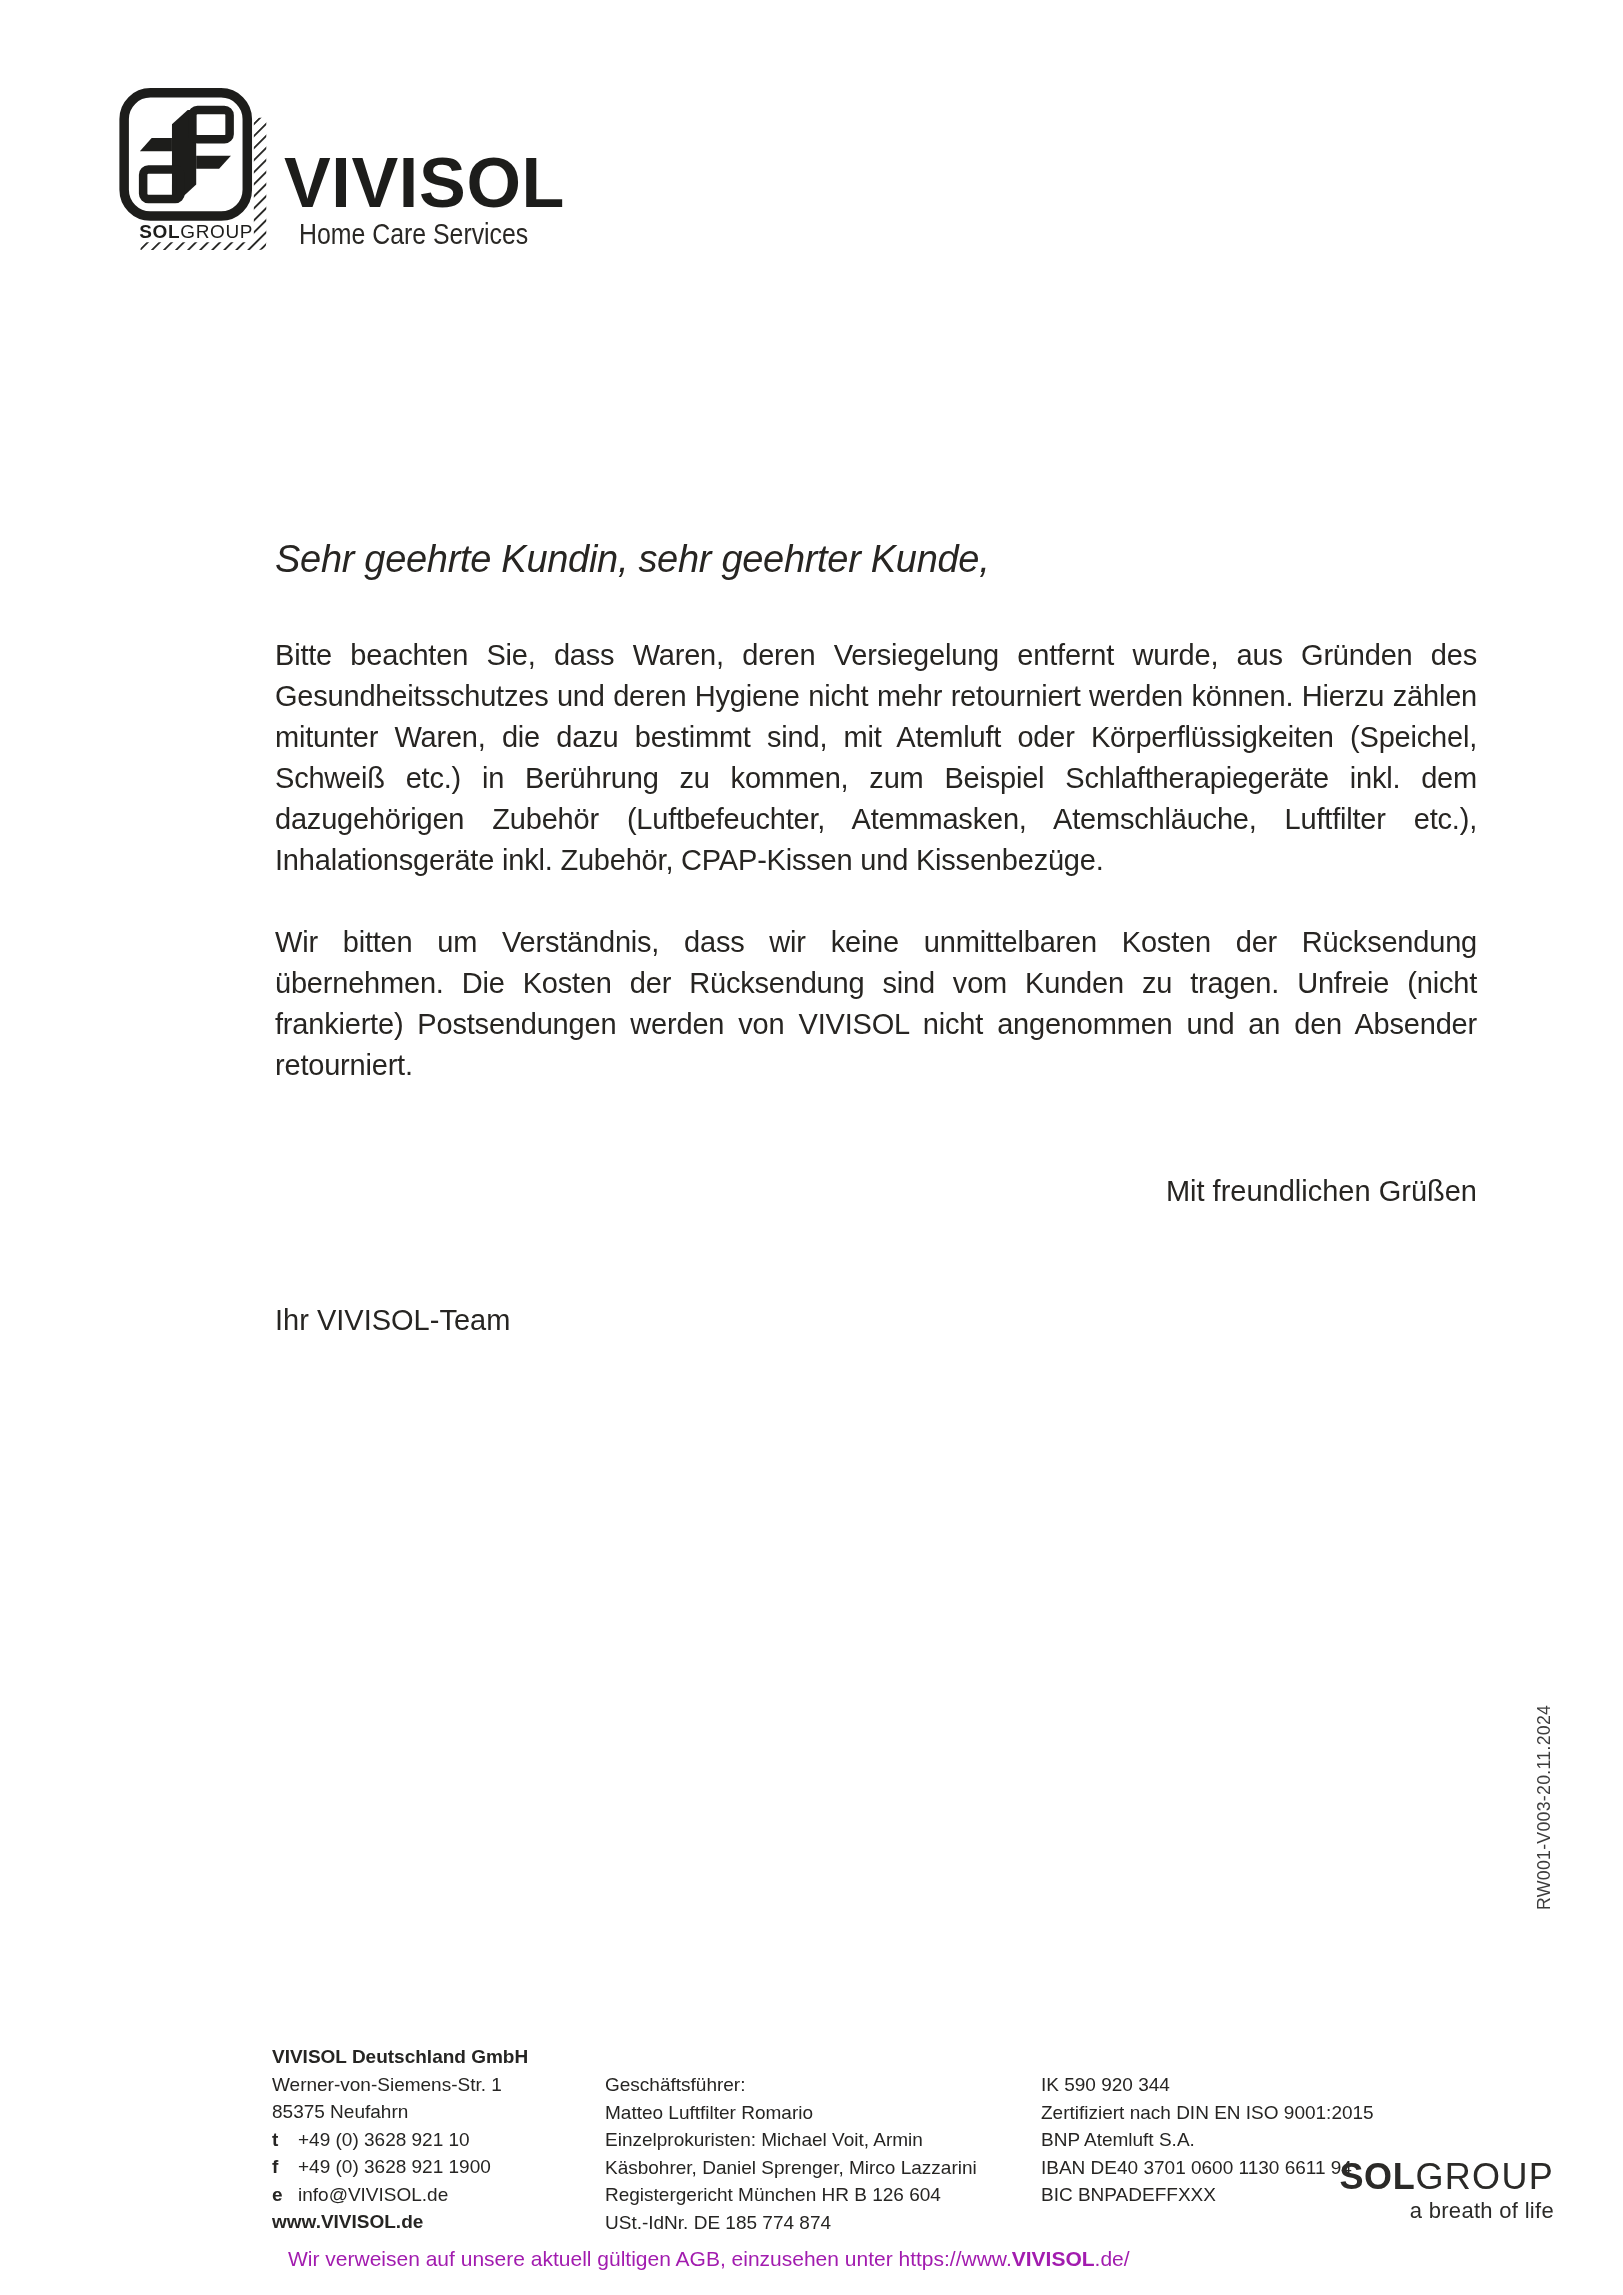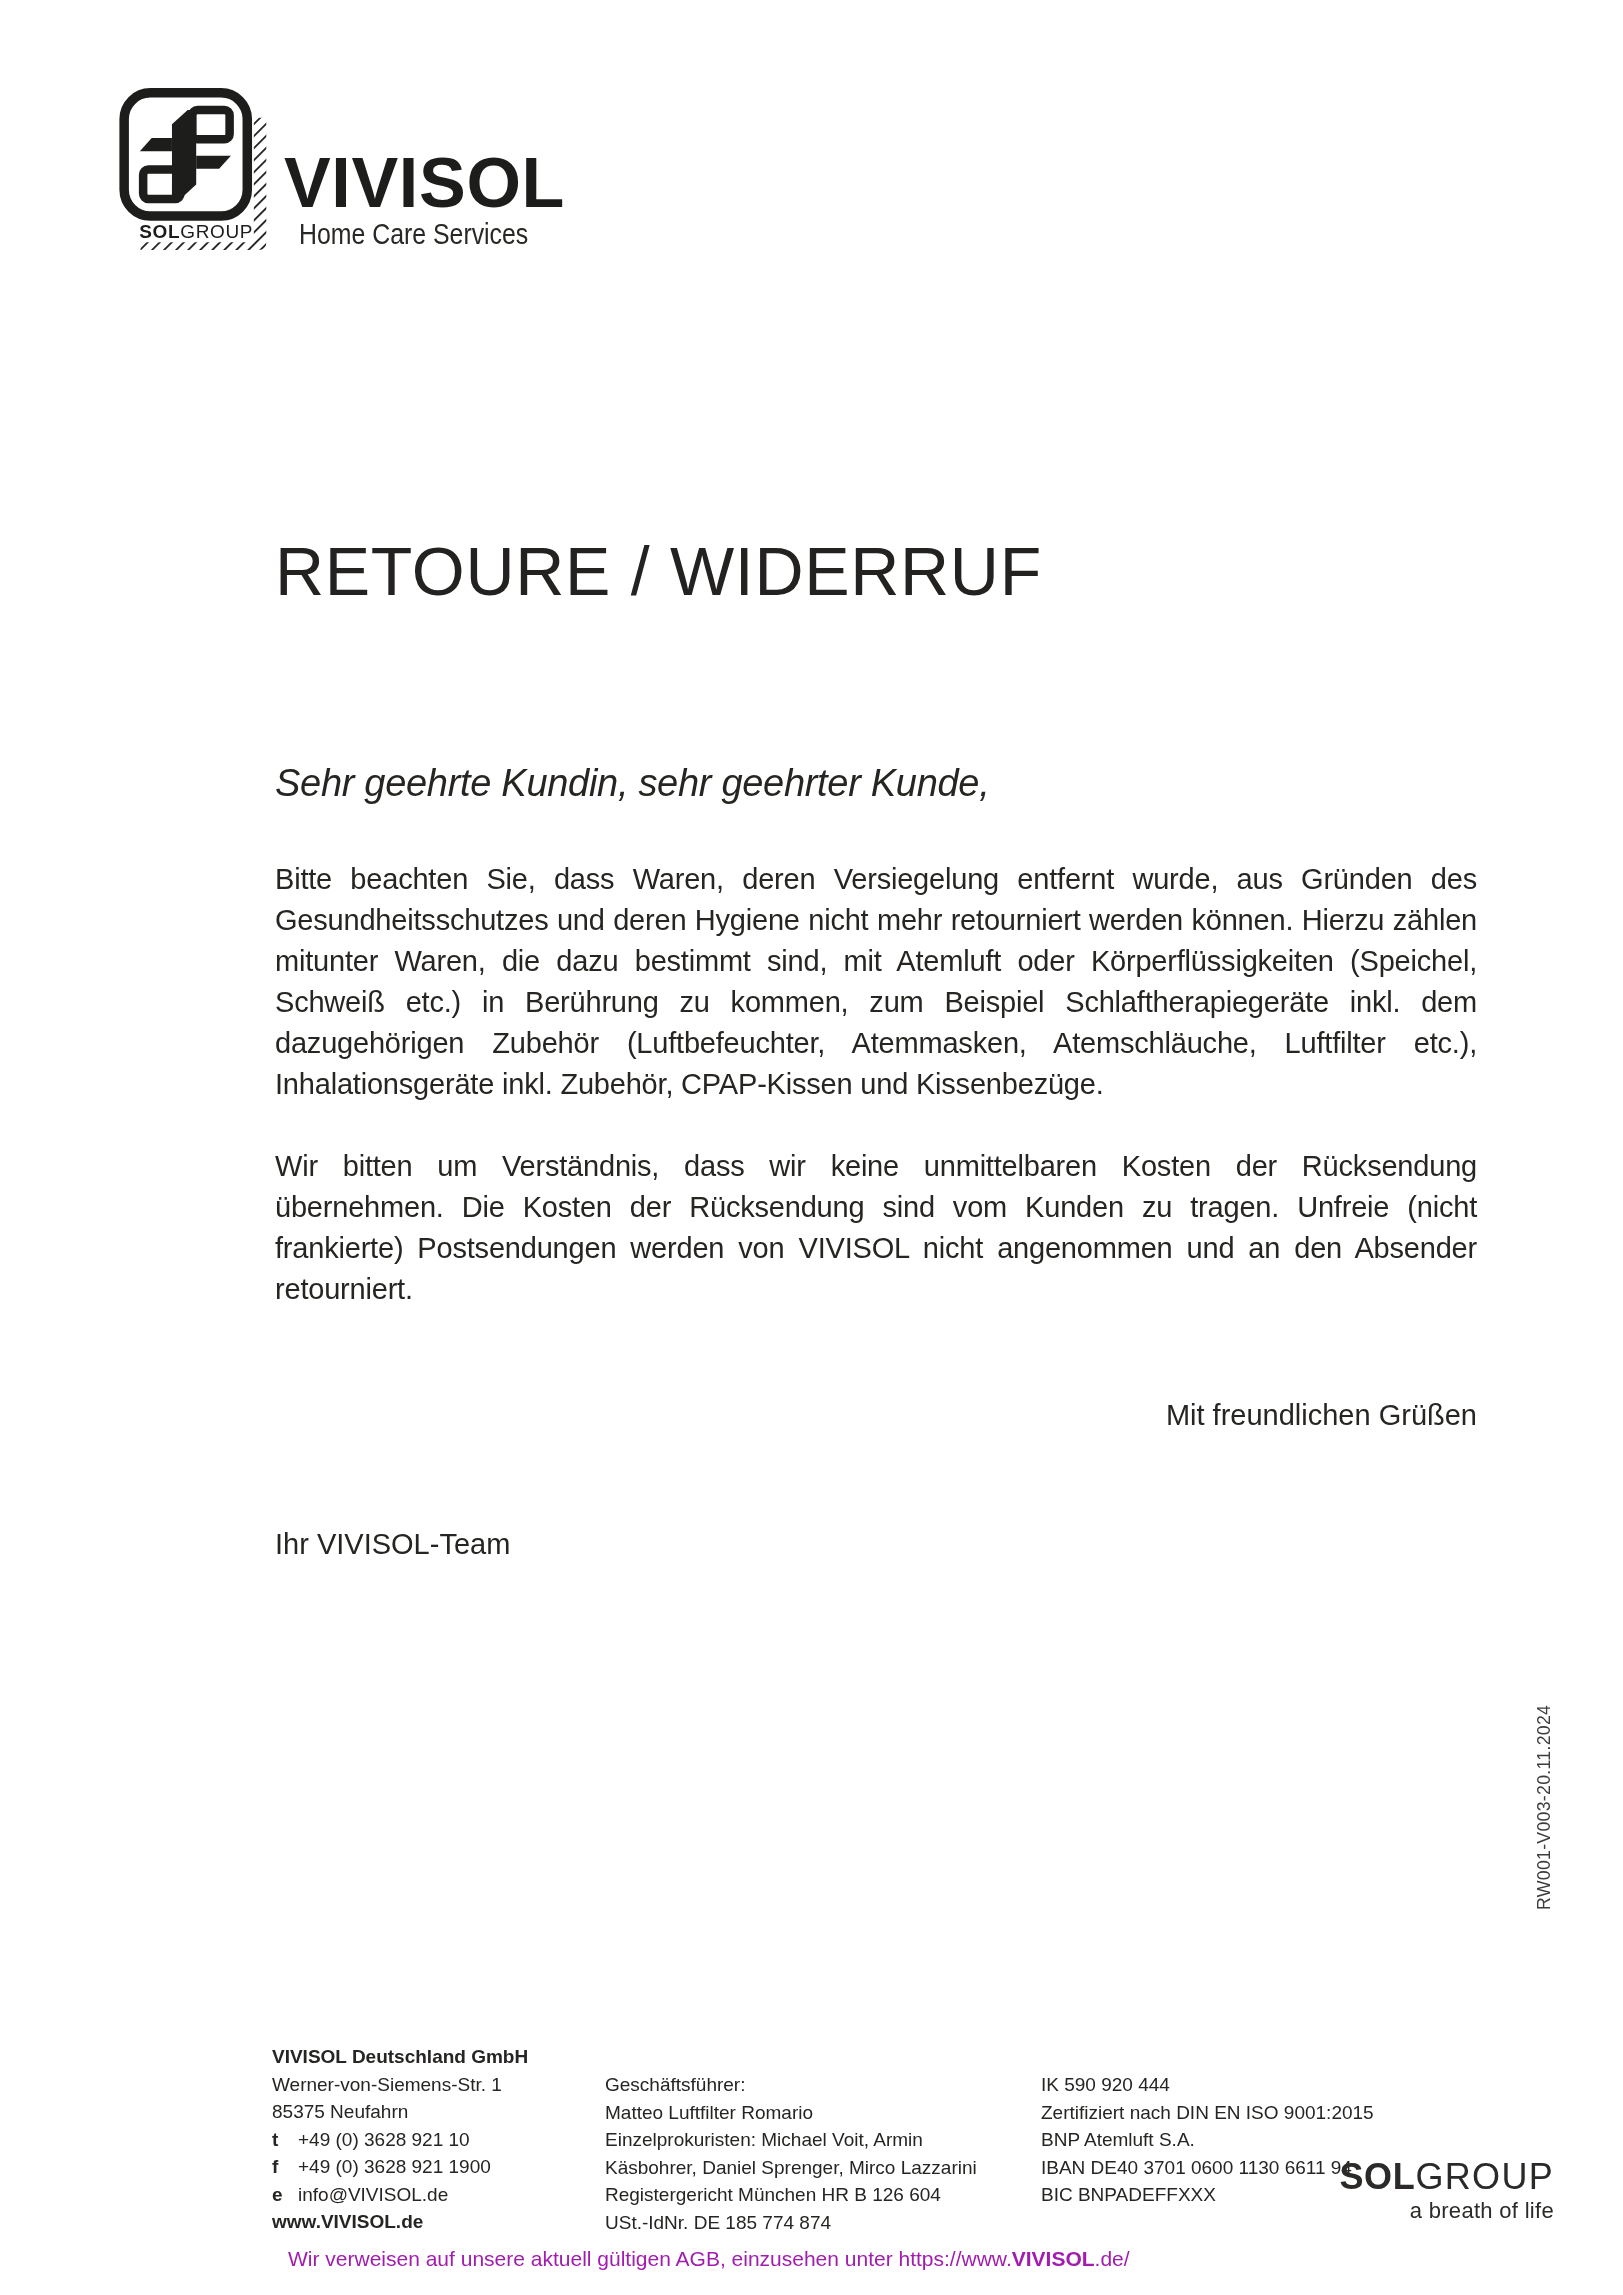--- a/index.html
+++ b/index.html
@@ -60,21 +60,20 @@
       <rect x="124" y="38" width="57" height="45" rx="8" fill="none" stroke="#1d1d1b" stroke-width="13"></rect>
       <rect x="49" y="129" width="57" height="45" rx="8" fill="none" stroke="#1d1d1b" stroke-width="13"></rect>
     </g>
     <path d="M 218,50 H 237 V 240 Q 237,252 226,252 H 45 V 240 H 218 Z" fill="url(#hatch)"></path>
     <text x="43" y="233" font-size="29" letter-spacing="1" fill="#1d1d1b"><tspan font-weight="bold">SOL</tspan><tspan>GROUP</tspan></text>
     <text x="264" y="187" font-size="107" font-weight="bold" letter-spacing="1" fill="#1d1d1b">VIVISOL</text>
     <text x="287" y="243" font-size="46" fill="#2a2825" textLength="350" lengthAdjust="spacingAndGlyphs">Home Care Services</text>
   </svg>
 
   <div class="letter">
-    <h1 class="title">RETOURE / WIDERRUF</h1>
     <p class="salutation">Sehr geehrte Kundin, sehr geehrter Kunde,</p>
     <p class="para">Bitte beachten Sie, dass Waren, deren Versiegelung entfernt wurde, aus Gründen des Gesundheitsschutzes und deren Hygiene nicht mehr retourniert werden können. Hierzu zählen mitunter Waren, die dazu bestimmt sind, mit Atemluft oder Körperflüssigkeiten (Speichel, Schweiß etc.) in Berührung zu kommen, zum Beispiel Schlaftherapiegeräte inkl. dem dazugehörigen Zubehör (Luftbefeuchter, Atemmasken, Atemschläuche, Luftfilter etc.), Inhalationsgeräte inkl. Zubehör, CPAP-Kissen und Kissenbezüge.</p>
     <p class="para">Wir bitten um Verständnis, dass wir keine unmittelbaren Kosten der Rücksendung übernehmen. Die Kosten der Rücksendung sind vom Kunden zu tragen. Unfreie (nicht frankierte) Postsendungen werden von VIVISOL nicht angenommen und an den Absender retourniert.</p>
     <p class="closing">Mit freundlichen Grüßen</p>
     <p class="signature">Ihr VIVISOL-Team</p>
   </div>
 
   <div class="doc-code">RW001-V003-20.11.2024</div>
 
   <div class="f-col f-col1">
@@ -90,21 +89,21 @@
   <div class="f-col f-col2">
     <div>Geschäftsführer:</div>
     <div>Matteo Luftfilter Romario</div>
     <div>Einzelprokuristen: Michael Voit, Armin</div>
     <div>Käsbohrer, Daniel Sprenger, Mirco Lazzarini</div>
     <div>Registergericht München HR B 126 604</div>
     <div>USt.-IdNr. DE 185 774 874</div>
   </div>
 
   <div class="f-col f-col3">
-    <div>IK 590 920 444</div>
+    <div>IK 590 920 344</div>
     <div>Zertifiziert nach DIN EN ISO 9001:2015</div>
     <div>BNP Atemluft S.A.</div>
     <div>IBAN DE40 3701 0600 1130 6611 94</div>
     <div>BIC BNPADEFFXXX</div>
   </div>
 
   <div class="sol-logo">
     <div class="wordmark"><span class="wm-bold">SOL</span><span class="wm-light">GROUP</span></div>
     <div class="tagline">a breath of life</div>
   </div>

